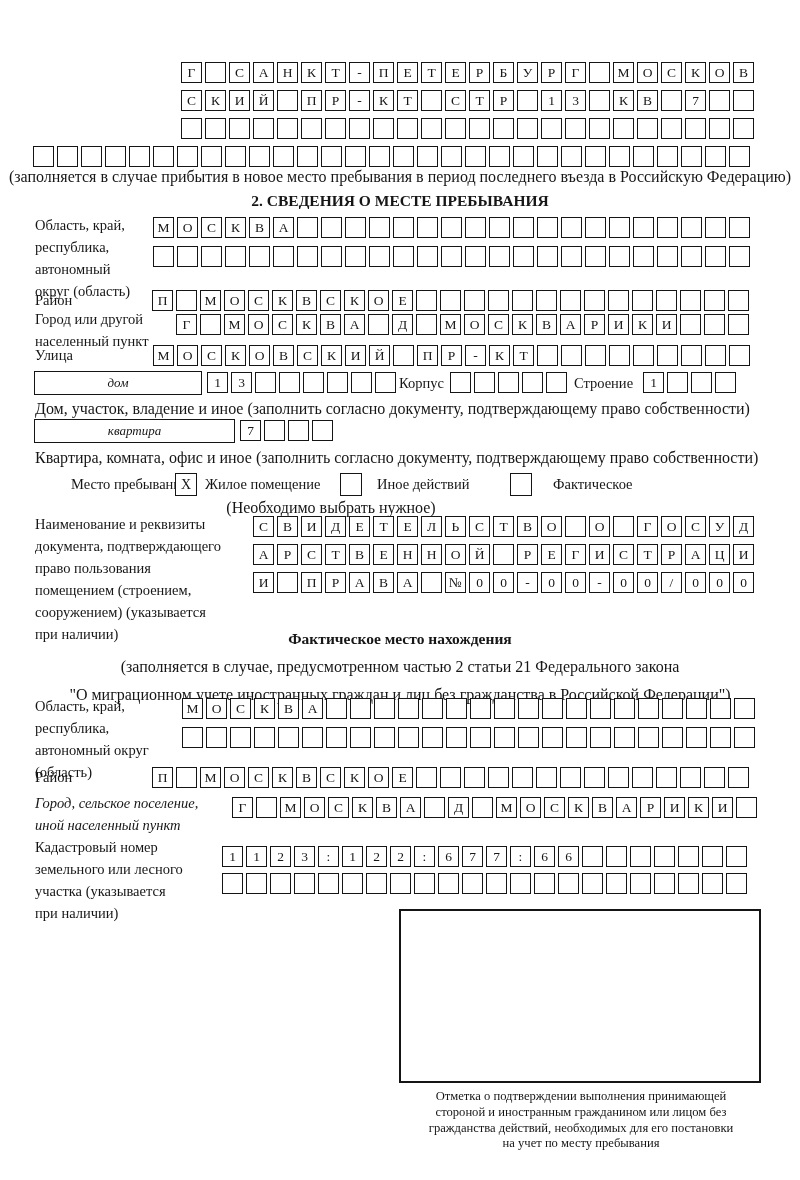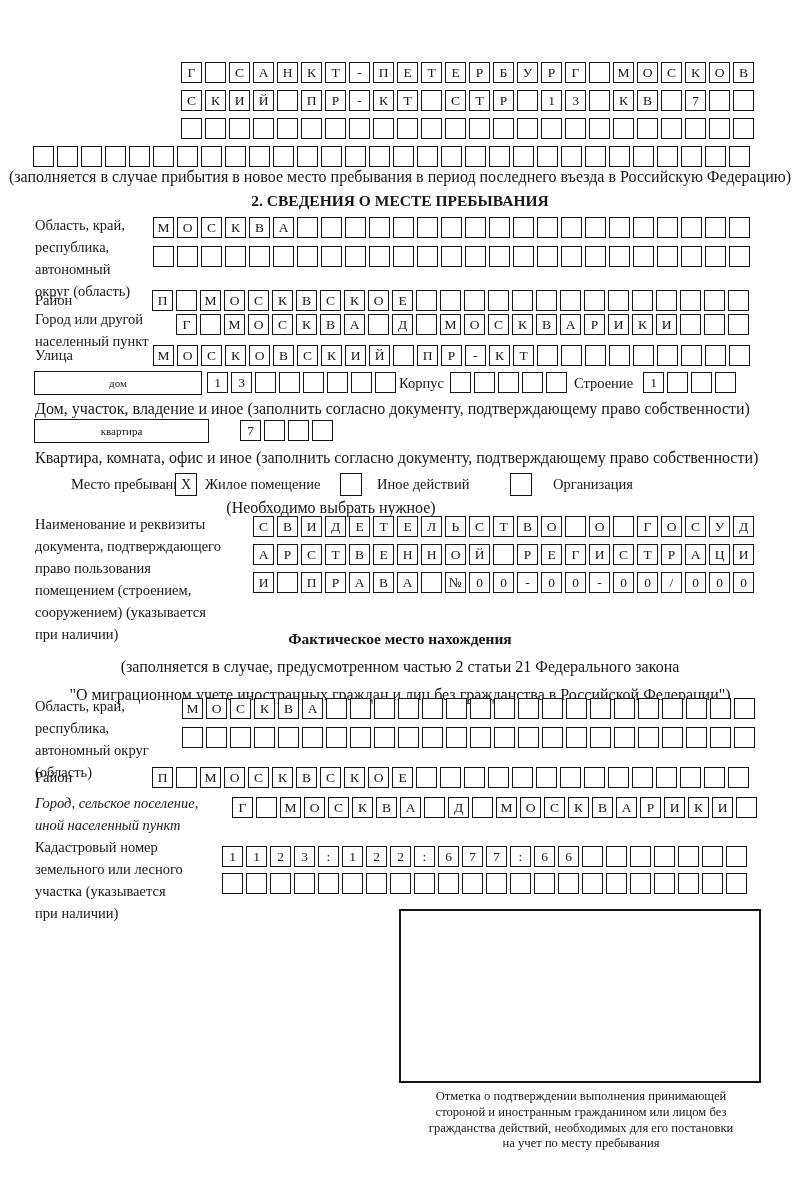--- a/index.html
+++ b/index.html
@@ -6,21 +6,21 @@
   .page{position:relative;width:800px;height:1180px;background:#fff;
         font-family:"Liberation Serif","DejaVu Serif",serif;color:#161616;overflow:hidden;}
   .lbl{position:absolute;font-size:14.5px;line-height:22px;white-space:pre-line;}
   .nt{position:absolute;font-size:16px;line-height:15px;}
   .ttl{position:absolute;left:0;width:800px;text-align:center;font-weight:bold;font-size:15.5px;}
   .ctr{text-align:center;left:0;width:800px;}
   .cr{position:absolute;display:flex;gap:3px;}
   .cell{flex:0 0 21px;width:21px;height:21px;box-sizing:border-box;border:1.7px solid #151515;
         display:flex;align-items:center;justify-content:center;font-size:13.5px;background:#fff;}
   .fbox{position:absolute;height:24px;box-sizing:border-box;border:1.7px solid #151515;
-        display:flex;align-items:center;justify-content:center;font-size:11px;background:#fff;}
+        display:flex;align-items:center;justify-content:center;font-size:13px;background:#fff;font-style:italic;}
   .cb{position:absolute;width:22px;height:23px;box-sizing:border-box;border:1.7px solid #151515;
       display:flex;align-items:center;justify-content:center;font-size:14px;background:#fff;}
   .stamp{position:absolute;left:399px;top:909px;width:362px;height:174px;box-sizing:border-box;
          border:2px solid #151515;background:#fff;}
   .cap{position:absolute;left:385px;top:1089px;width:392px;text-align:center;
        font-size:12.6px;line-height:15.8px;white-space:pre-line;}
 </style>
 </head>
 <body>
 
@@ -308,36 +308,36 @@
     </div>
   <div class="lbl" style="left:574px;top:372px;">Строение</div>
   <div class="cr" style="left:643px;top:372px;">
       <span class="cell">1</span>
       <span class="cell"></span>
       <span class="cell"></span>
       <span class="cell"></span>
     </div>
   <div class="nt" style="left:35px;top:401px;">Дом, участок, владение и иное (заполнить согласно документу, подтверждающему право собственности)</div>
 
-  <div class="fbox" style="left:34px;top:419px;width:175px;">квартира</div>
+  <div class="fbox" style="left:34px;top:419px;width:201px;">квартира</div>
   <div class="cr" style="left:240px;top:420px;">
       <span class="cell">7</span>
       <span class="cell"></span>
       <span class="cell"></span>
       <span class="cell"></span>
     </div>
   <div class="nt" style="left:35px;top:450px;text-align:right;">Квартира, комната, офис и иное (заполнить согласно документу, подтверждающему право собственности)</div>
 
   <div class="lbl" style="left:35px;top:473px;margin-left:36px;">Место пребывания:</div>
   <div class="cb" style="left:175px;top:473px;">X</div>
   <div class="lbl" style="left:205px;top:473px;">Жилое помещение</div>
   <div class="cb" style="left:340px;top:473px;"></div>
   <div class="lbl" style="left:377px;top:473px;">Иное действий</div>
   <div class="cb" style="left:510px;top:473px;"></div>
-  <div class="lbl" style="left:553px;top:473px;">Организация</div>
+  <div class="lbl" style="left:553px;top:473px;">Фактическое</div>
   <div class="nt" style="left:0px;top:500px;width:662px;text-align:center;">(Необходимо выбрать нужное)</div>
 
   <div class="lbl" style="left:35px;top:513px;">Наименование и реквизиты
 документа, подтверждающего
 право пользования
 помещением (строением,
 сооружением) (указывается
 при наличии)</div>
   <div class="cr" style="left:253px;top:516px;">
       <span class="cell">С</span>

